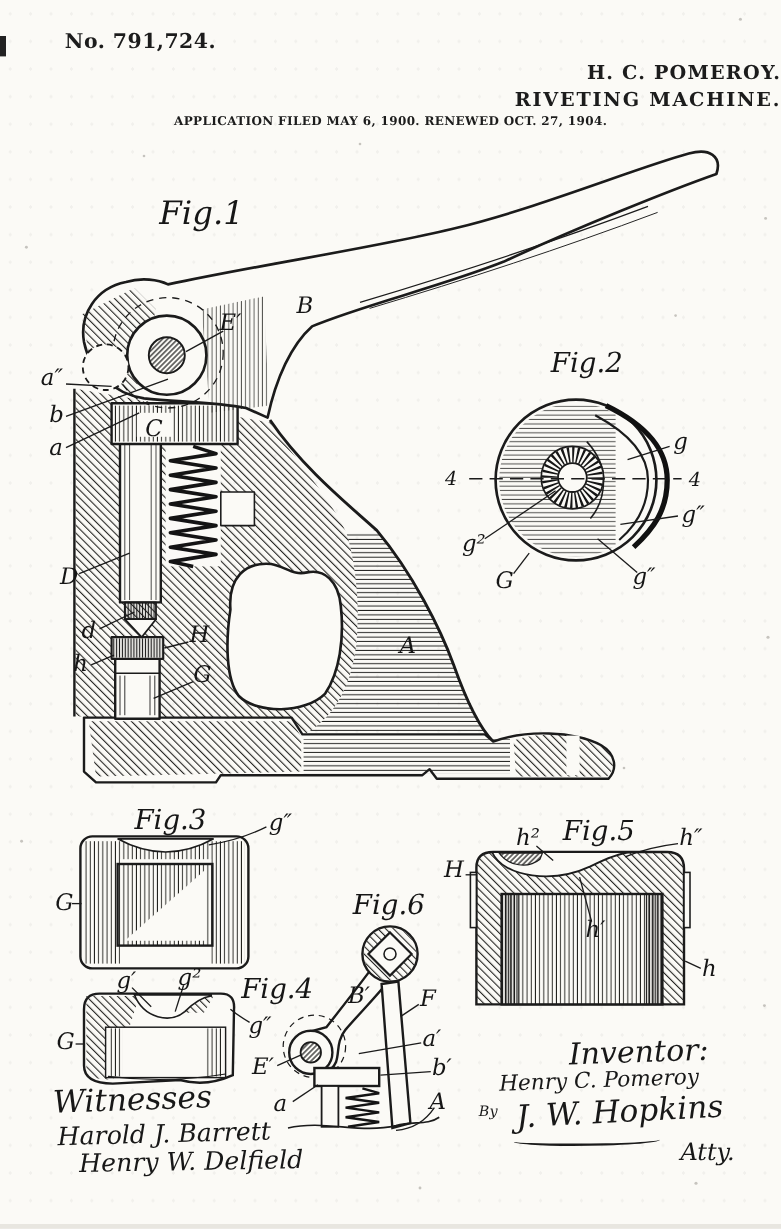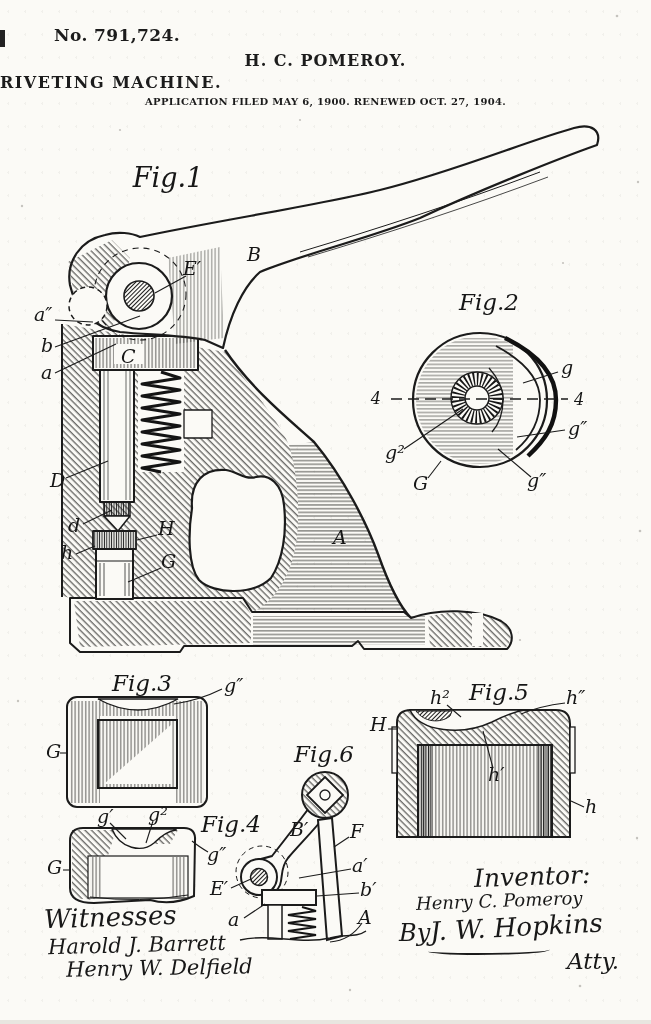--- a/index.html
+++ b/index.html
@@ -3,34 +3,34 @@
 <meta charset="utf-8">
 <style>
   html,body{margin:0;padding:0;background:#e8e6e0;}
   .page{position:relative;width:651px;height:1020px;background:#fbfaf6;overflow:hidden;
         font-family:"DejaVu Serif", serif;color:#1b1b1b;
         background-image:radial-gradient(rgba(60,60,55,0.05) 1px, transparent 1px);
         background-size:17px 23px;}
   .hdr{position:absolute;font-weight:bold;white-space:nowrap;letter-spacing:.4px;color:#1c1c1c;}
   .hdr-num{left:54px;top:25px;font-size:17px;}
   .hdr-date{right:52px;top:25px;font-size:17px;}
-  .hdr-name{left:0;right:0;top:51px;text-align:center;font-size:16px;letter-spacing:1px;}
-  .hdr-title{left:0;right:0;top:73px;text-align:left;font-size:16px;letter-spacing:1.5px;}
+  .hdr-name{left:0;right:0;top:51px;text-align:right;font-size:16px;letter-spacing:1px;}
+  .hdr-title{left:0;right:0;top:73px;text-align:right;font-size:16px;letter-spacing:1.5px;}
   .hdr-app{left:0;right:0;top:96px;text-align:center;font-size:10px;letter-spacing:.3px;}
   .script{position:absolute;font-family:"DejaVu Serif",serif;font-style:italic;white-space:nowrap;color:#181818;}
   .sig-witness-h{left:44px;top:902px;font-size:26px;transform:rotate(-2deg);}
   .sig-w1{left:48px;top:933px;font-size:21px;transform:rotate(-1.5deg);}
   .sig-w2{left:66px;top:956px;font-size:21px;transform:rotate(-1deg);}
   .sig-inventor-h{left:474px;top:862px;font-size:25px;transform:rotate(-2deg);}
   .sig-inv{left:416px;top:890px;font-size:18px;transform:rotate(-2deg);}
-  .sig-by{left:399px;top:919px;font-size:24px;}
+  .sig-by{left:399px;top:919px;font-size:12px;}
   .sig-atty-sig{left:430px;top:912px;font-size:26px;transform:rotate(-3deg);}
   .sig-flourish{position:absolute;left:428px;top:946px;width:122px;height:7px;
     border-bottom:2px solid #1b1b1b;border-radius:0 0 60% 40%;}
-  .sig-atty{left:567px;top:948px;font-size:23px;}
+  .sig-atty{left:567px;top:948px;font-size:20px;}
   svg.art{position:absolute;left:0;top:0;}
   svg text{fill:#161616;font-family:"DejaVu Serif",serif;font-style:italic;}
   .figtitle{font-size:27px;}
   .figtitle2{font-size:23px;}
   .lbl{font-size:19px;}
   .lbl-s{font-size:16px;}
 </style>
 </head>
 <body>
 

